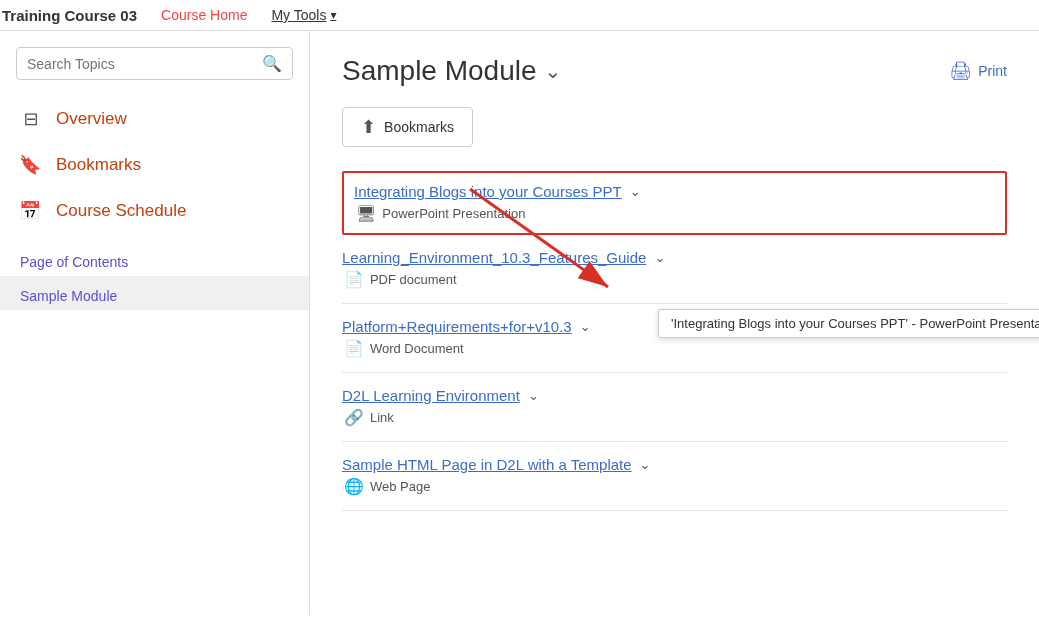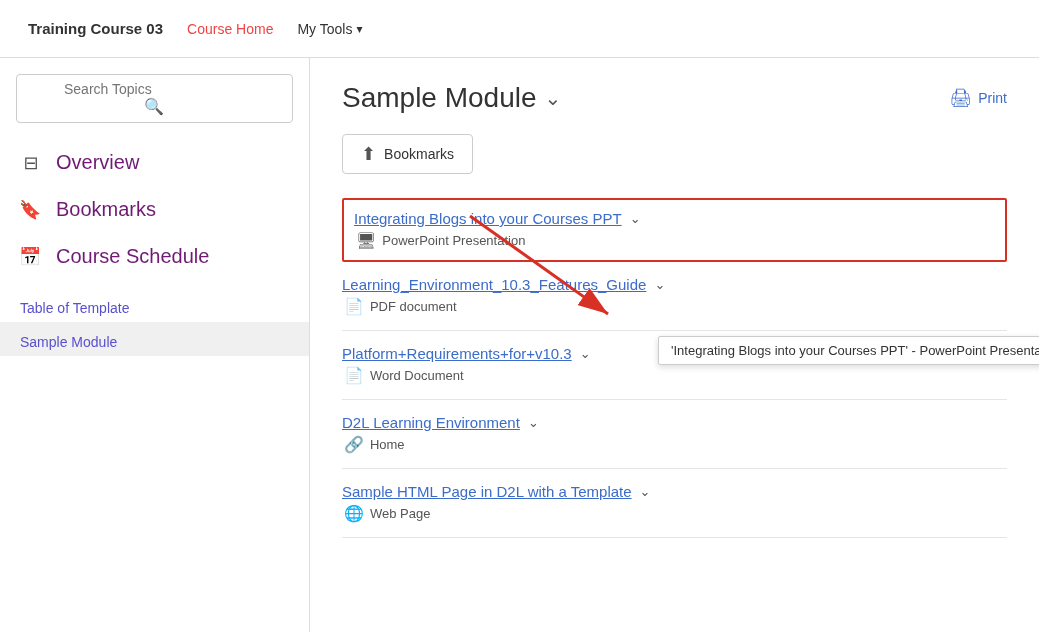--- a/index.html
+++ b/index.html
@@ -2,22 +2,22 @@
 <html><head>
   <meta charset="utf-8">
   <style>
     * { box-sizing: border-box; margin: 0; padding: 0; }
     body { font-family: 'Segoe UI', Arial, sans-serif; background: #fff; width: 1039px; height: 632px; overflow: hidden; }
 
     
     .top-nav {
       display: flex;
       align-items: center;
-      padding: 0 28px;
-      height: 58px;
+      padding: 0 2px;
+      height: 31px;
       background: #fff;
       border-bottom: 1px solid #ddd;
       gap: 24px;
     }
     .nav-brand {
       font-size: 15px;
       font-weight: 600;
       color: #333;
     }
     .nav-link {
@@ -26,20 +26,21 @@
       cursor: pointer;
       text-decoration: none;
     }
     .nav-tools {
       display: flex;
       align-items: center;
       gap: 4px;
       font-size: 14px;
       color: #333;
       cursor: pointer;
+      text-decoration: underline;
     }
     .chevron-down { font-size: 12px; }
 
     
     .main-layout {
       display: flex;
       height: calc(632px - 48px);
     }
 
     
@@ -55,21 +56,20 @@
     .search-container {
       padding: 0 16px 16px 16px;
     }
     .search-box {
       display: flex;
       align-items: center;
       border: 1px solid #ccc;
       border-radius: 4px;
       padding: 6px 10px;
       background: #fff;
-      flex-direction: column;
     }
     .search-input {
       border: none;
       outline: none;
       font-size: 14px;
       color: #555;
       flex: 1;
       background: transparent;
     }
     .search-icon { color: #555; font-size: 16px; cursor: pointer; }
@@ -78,21 +78,21 @@
     .sidebar-item {
       display: flex;
       align-items: center;
       gap: 14px;
       padding: 12px 20px;
       cursor: pointer;
       color: #5a4fcf;
       font-size: 14px;
     }
     .sidebar-item .icon { font-size: 18px; color: #555; width: 22px; display: flex; align-items: center; justify-content: center; }
-    .sidebar-item .label { color: #701a75; font-size: 20px; }
+    .sidebar-item .label { color: #c2410c; font-size: 17px; }
 
     .sidebar-divider { height: 8px; }
 
     .sidebar-section-title {
       padding: 12px 20px 6px 20px;
       font-size: 14px;
       color: #5a4fcf;
       cursor: pointer;
     }
 
@@ -245,21 +245,21 @@
         <span class="icon">🔖</span>
         <span class="label">Bookmarks</span>
       </div>
       <div class="sidebar-item">
         <span class="icon">📅</span>
         <span class="label">Course Schedule</span>
       </div>
 
       <div class="sidebar-divider"></div>
 
-      <div class="sidebar-section-title">Table of Template</div>
+      <div class="sidebar-section-title">Page of Contents</div>
       <div class="sidebar-section-title sidebar-item-active">Sample Module</div>
     </nav>
   </aside>
 
   <main class="content-area" style="position:relative;">
 
     
     <svg class="arrow-annotation" viewBox="0 0 220 120">
       <defs>
         <marker id="arrowhead" markerWidth="10" markerHeight="7" refX="10" refY="3.5" orient="auto">
@@ -323,21 +323,21 @@
         </div>
       </div>
 
       <div class="file-item">
         <div class="file-item-header">
           <a class="file-link">D2L Learning Environment</a>
           <span class="file-caret">⌄</span>
         </div>
         <div class="file-type">
           <span class="file-type-icon">🔗</span>
-          <span>Home</span>
+          <span>Link</span>
         </div>
       </div>
 
       <div class="file-item">
         <div class="file-item-header">
           <a class="file-link">Sample HTML Page in D2L with a Template</a>
           <span class="file-caret">⌄</span>
         </div>
         <div class="file-type">
           <span class="file-type-icon">🌐</span>

